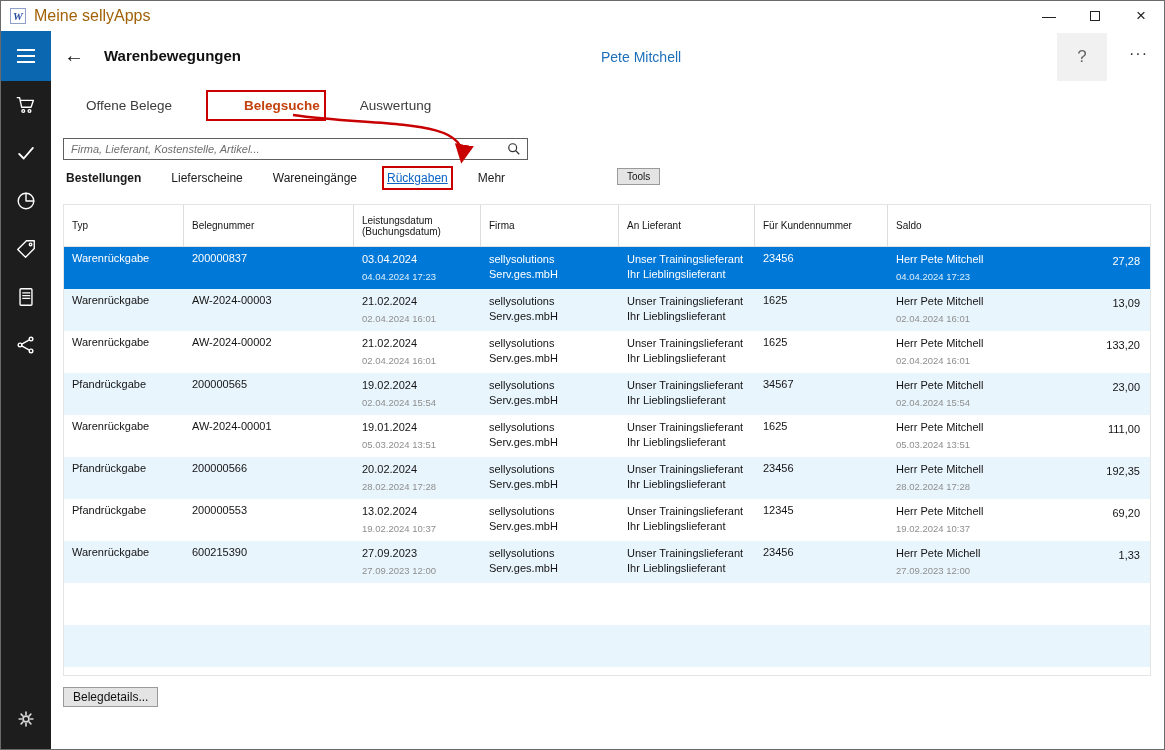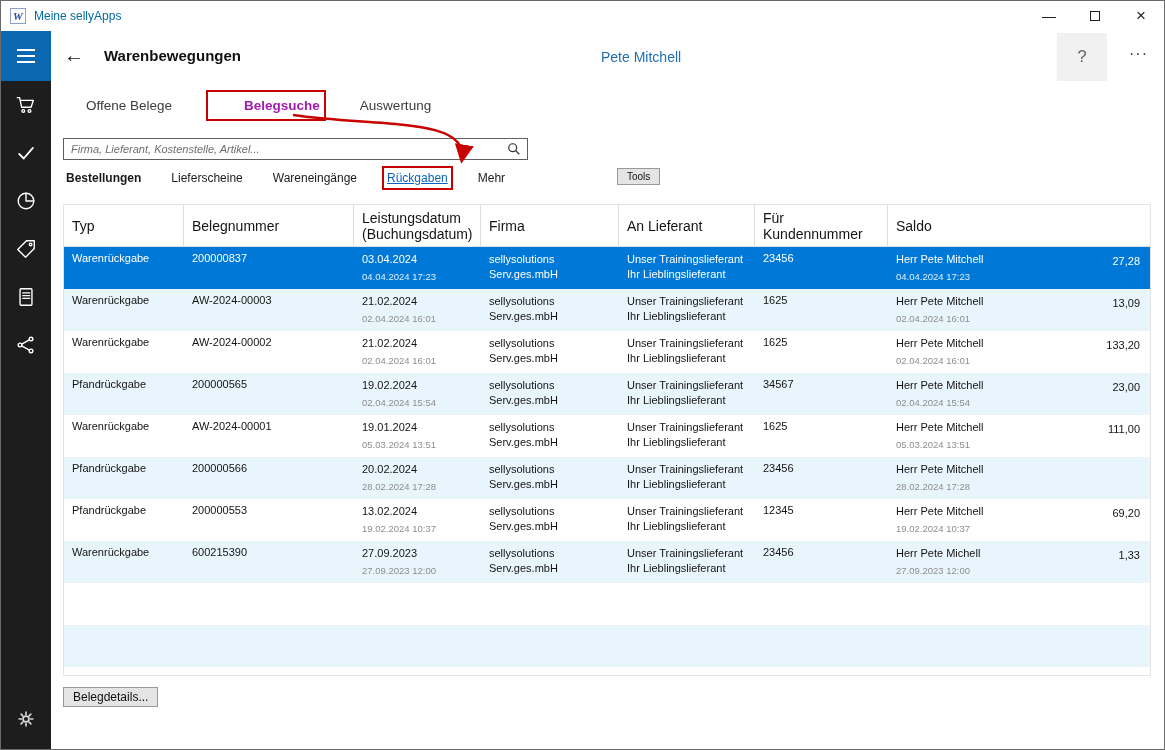--- a/index.html
+++ b/index.html
@@ -5,21 +5,21 @@
   * { margin:0; padding:0; box-sizing:border-box; }
   html,body { background:#9a9a9a; }
   body { font-family:"Liberation Sans","DejaVu Sans",sans-serif; }
   .window { position:relative; width:1165px; height:750px; background:#fff; overflow:hidden; border:1px solid #6a6a6a; }
 
   
   .titlebar { position:absolute; top:0; left:0; right:0; height:30px; background:#fff; display:flex; align-items:center; z-index:5; }
   .app-icon { width:16px; height:16px; margin-left:9px; border:1px solid #8fa0c8; background:#fff; color:#2b4ea0;
               font-family:"Liberation Serif",serif; font-style:italic; font-weight:bold; font-size:11px;
               display:flex; align-items:center; justify-content:center; }
-  .tb-title { font-size:12px; color:#0369a1; margin-left:8px; }
+  .tb-title { font-size:16px; color:#a16207; margin-left:8px; }
   .win-controls { margin-left:auto; display:flex; height:100%; }
   .win-btn { width:46px; height:100%; display:flex; align-items:center; justify-content:center; font-size:14px; color:#222; cursor:default; }
   .maxi-glyph { width:10px; height:10px; border:1px solid #222; }
 
   
   .sidebar { position:absolute; left:0; top:30px; width:50px; bottom:0; background:#1d1d1d; z-index:4; }
   .hamburger-tile { width:50px; height:50px; background:#0c67b1; display:flex; flex-direction:column; align-items:center; justify-content:center; gap:4px; }
   .hamburger-tile span { width:18px; height:2px; background:#fff; }
   .side-icon { width:50px; height:48px; display:flex; align-items:center; justify-content:center; }
   .side-icon svg { stroke:#fff; fill:none; stroke-width:1.5; stroke-linecap:round; stroke-linejoin:round; }
@@ -29,42 +29,42 @@
   
   .back-arrow { position:absolute; left:63px; top:42px; font-size:20px; color:#111; line-height:24px; }
   .page-title { position:absolute; left:103px; top:46px; font-size:15px; font-weight:bold; color:#111; }
   .user-name { position:absolute; left:600px; top:48px; font-size:14px; color:#1d6fb8; }
   .help-tile { position:absolute; right:57px; top:32px; width:50px; height:48px; background:#f1f1f1; display:flex; align-items:center; justify-content:center; font-size:17px; color:#666; }
   .more-btn { position:absolute; right:16px; top:44px; font-size:16px; color:#333; letter-spacing:1px; }
 
   
   .tabs-row { position:absolute; left:85px; top:95px; display:flex; gap:40px; }
   .tab { font-size:13.5px; color:#3c3c3c; padding:2px 0; }
-  .tab.active { font-weight:bold; color:#a21caf;padding-left:32px; }
+  .tab.active { font-weight:bold; color:#c2410c;padding-left:32px; }
   .tab.annotated { outline:2px solid #c80000; outline-offset:4px; }
 
   
   .search-wrap { position:absolute; left:62px; top:137px; width:465px; height:22px; }
   .search-input { width:100%; height:100%; border:1px solid #5f5f5f; padding:0 26px 0 7px; font-size:11px; font-style:italic; color:#333; font-family:inherit; background:#fff; }
   .search-input::placeholder { color:#6e6e6e; font-style:italic; }
   .search-icon { position:absolute; right:7px; top:4px; }
   .search-icon svg { stroke:#333; fill:none; stroke-width:1.4; }
 
   
   .subtabs-row { position:absolute; left:65px; top:170px; display:flex; gap:30px; align-items:flex-end; }
   .subtab { font-size:12px; color:#1a1a1a; }
   .subtab.first { font-weight:bold; }
   .subtab.active { color:#0a62c4; text-decoration:underline; }
   .subtab.annotated { outline:2px solid #c80000; outline-offset:3px; }
   .tools-btn { position:absolute; left:616px; top:167px; padding:2px 9px; font-size:10px; color:#111; background:#e4e4e4; border:1px solid #9a9a9a; }
 
   
   .table { position:absolute; left:62px; top:203px; width:1088px; height:472px; border:1px solid #e4e4e4; background:#fff; }
   .thead { display:flex; height:42px; background:#fff; border-bottom:1px solid #e0e0e0; }
-  .th { display:flex; flex-direction:column; justify-content:center; padding:2px 8px; font-size:14px; color:#141414; border-right:1px solid #dcdcdc; }
+  .th { display:flex; flex-direction:column; justify-content:center; padding:2px 8px; font-size:10px; color:#141414; border-right:1px solid #dcdcdc; }
   .th:last-child { border-right:none; }
   .trow { display:flex; height:42px; background:#fff; cursor:default; }
   .trow.stripe { background:#e9f5fd; }
   .trow.selected { background:#0078d7; }
   .td { padding:5px 8px 0; font-size:11px; color:#141414; overflow:hidden; white-space:nowrap; }
   .td .main { font-size:11px; line-height:15px; color:#141414; }
   .td .sub { font-size:9.5px; color:#8e8e8e; margin-top:4px; }
   .trow.selected .td, .trow.selected .td .main { color:#fff; }
   .trow.selected .td .sub { color:#dceffc; }
   .c-typ { width:120px; }
@@ -341,20 +341,21 @@
     </div>
     <div class="td c-lief">
       <div class="main">Unser Trainingslieferant</div>
       <div class="main">Ihr Lieblingslieferant</div>
     </div>
     <div class="td c-kunde">23456</div>
     <div class="td c-bearb">
       <div class="main">Herr Pete Mitchell</div>
       <div class="sub">28.02.2024 17:28</div>
     </div>
+    <div class="td c-saldo">192,35</div>
   </div>
 
   <div class="trow">
     <div class="td c-typ">Pfandrückgabe</div>
     <div class="td c-beleg">200000553</div>
     <div class="td c-datum">
       <div class="main">13.02.2024</div>
       <div class="sub">19.02.2024 10:37</div>
     </div>
     <div class="td c-firma">

